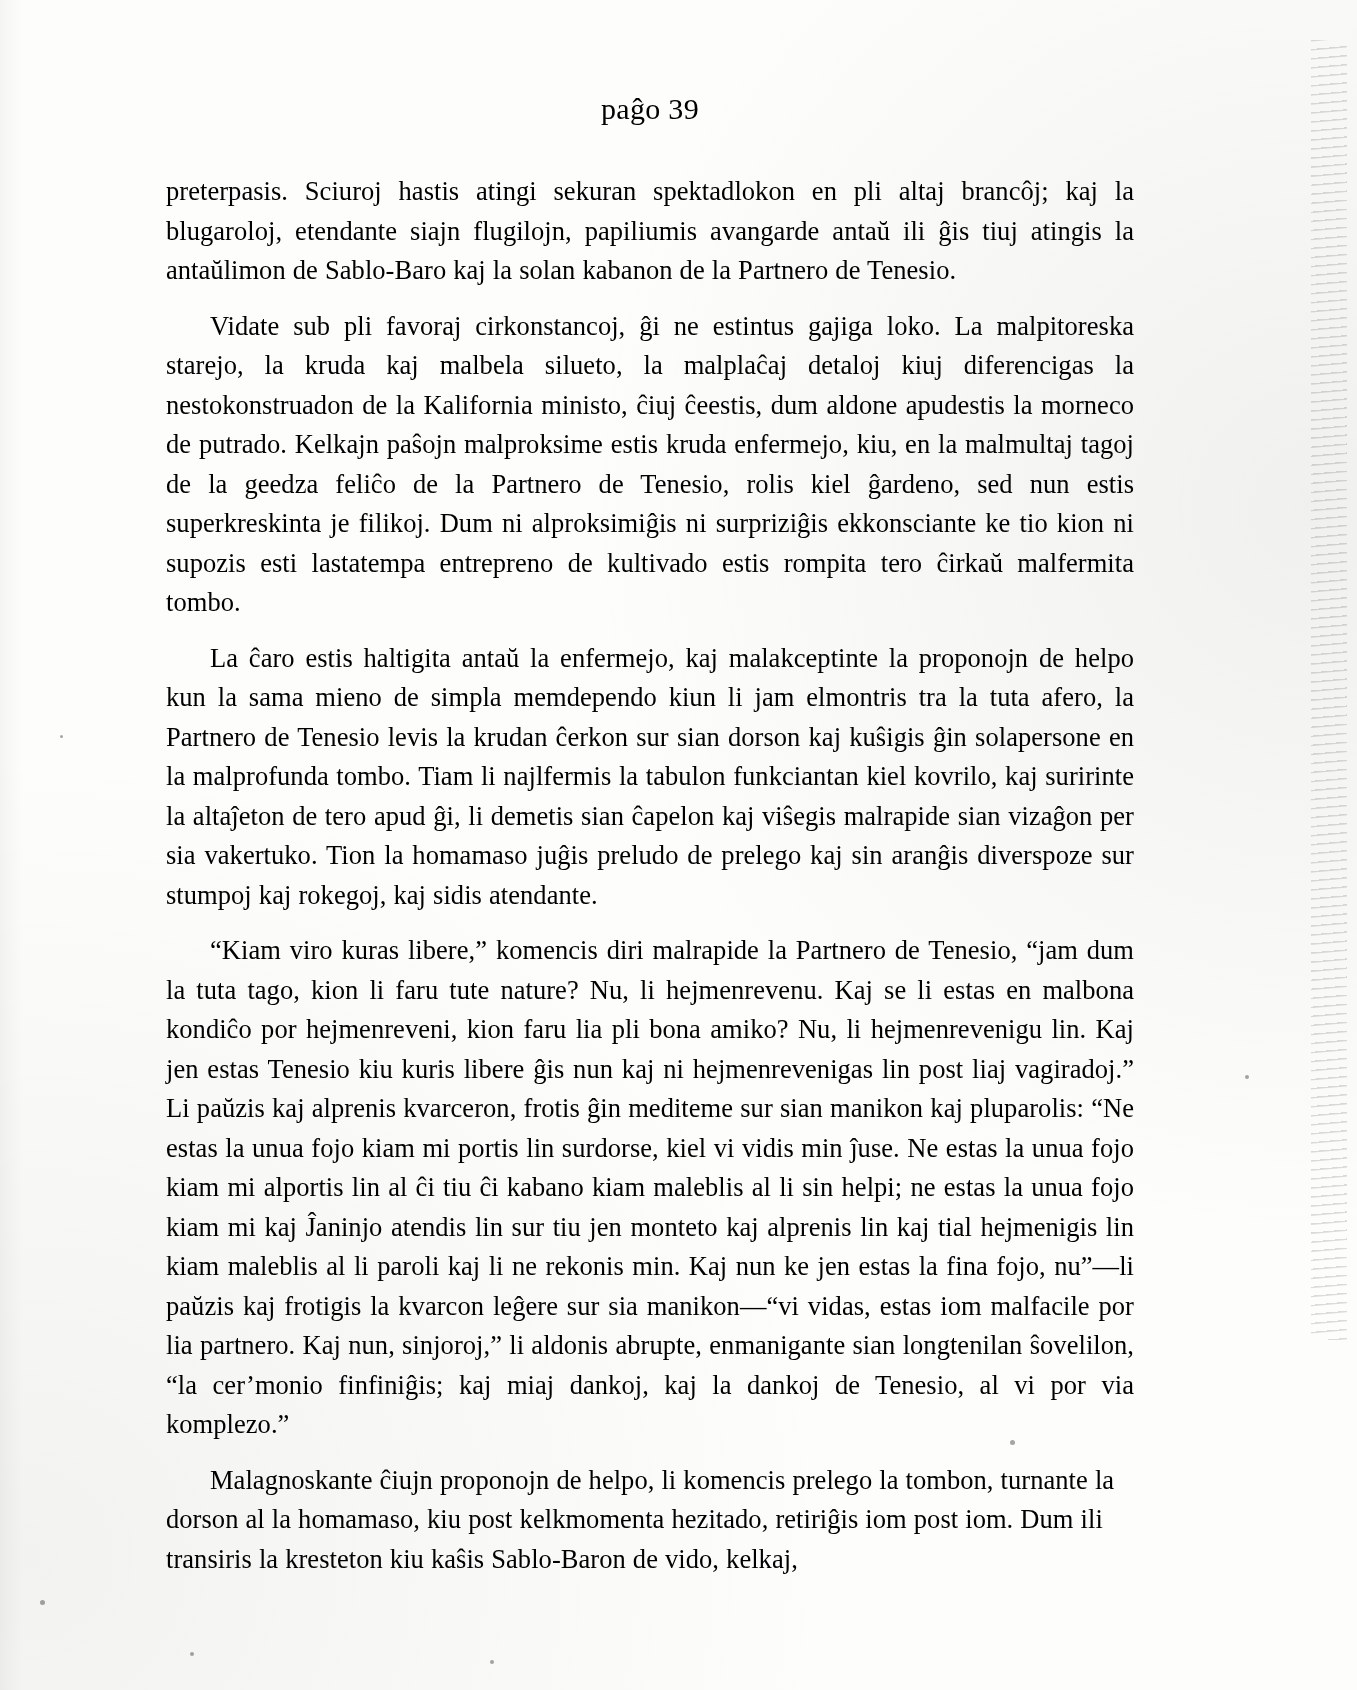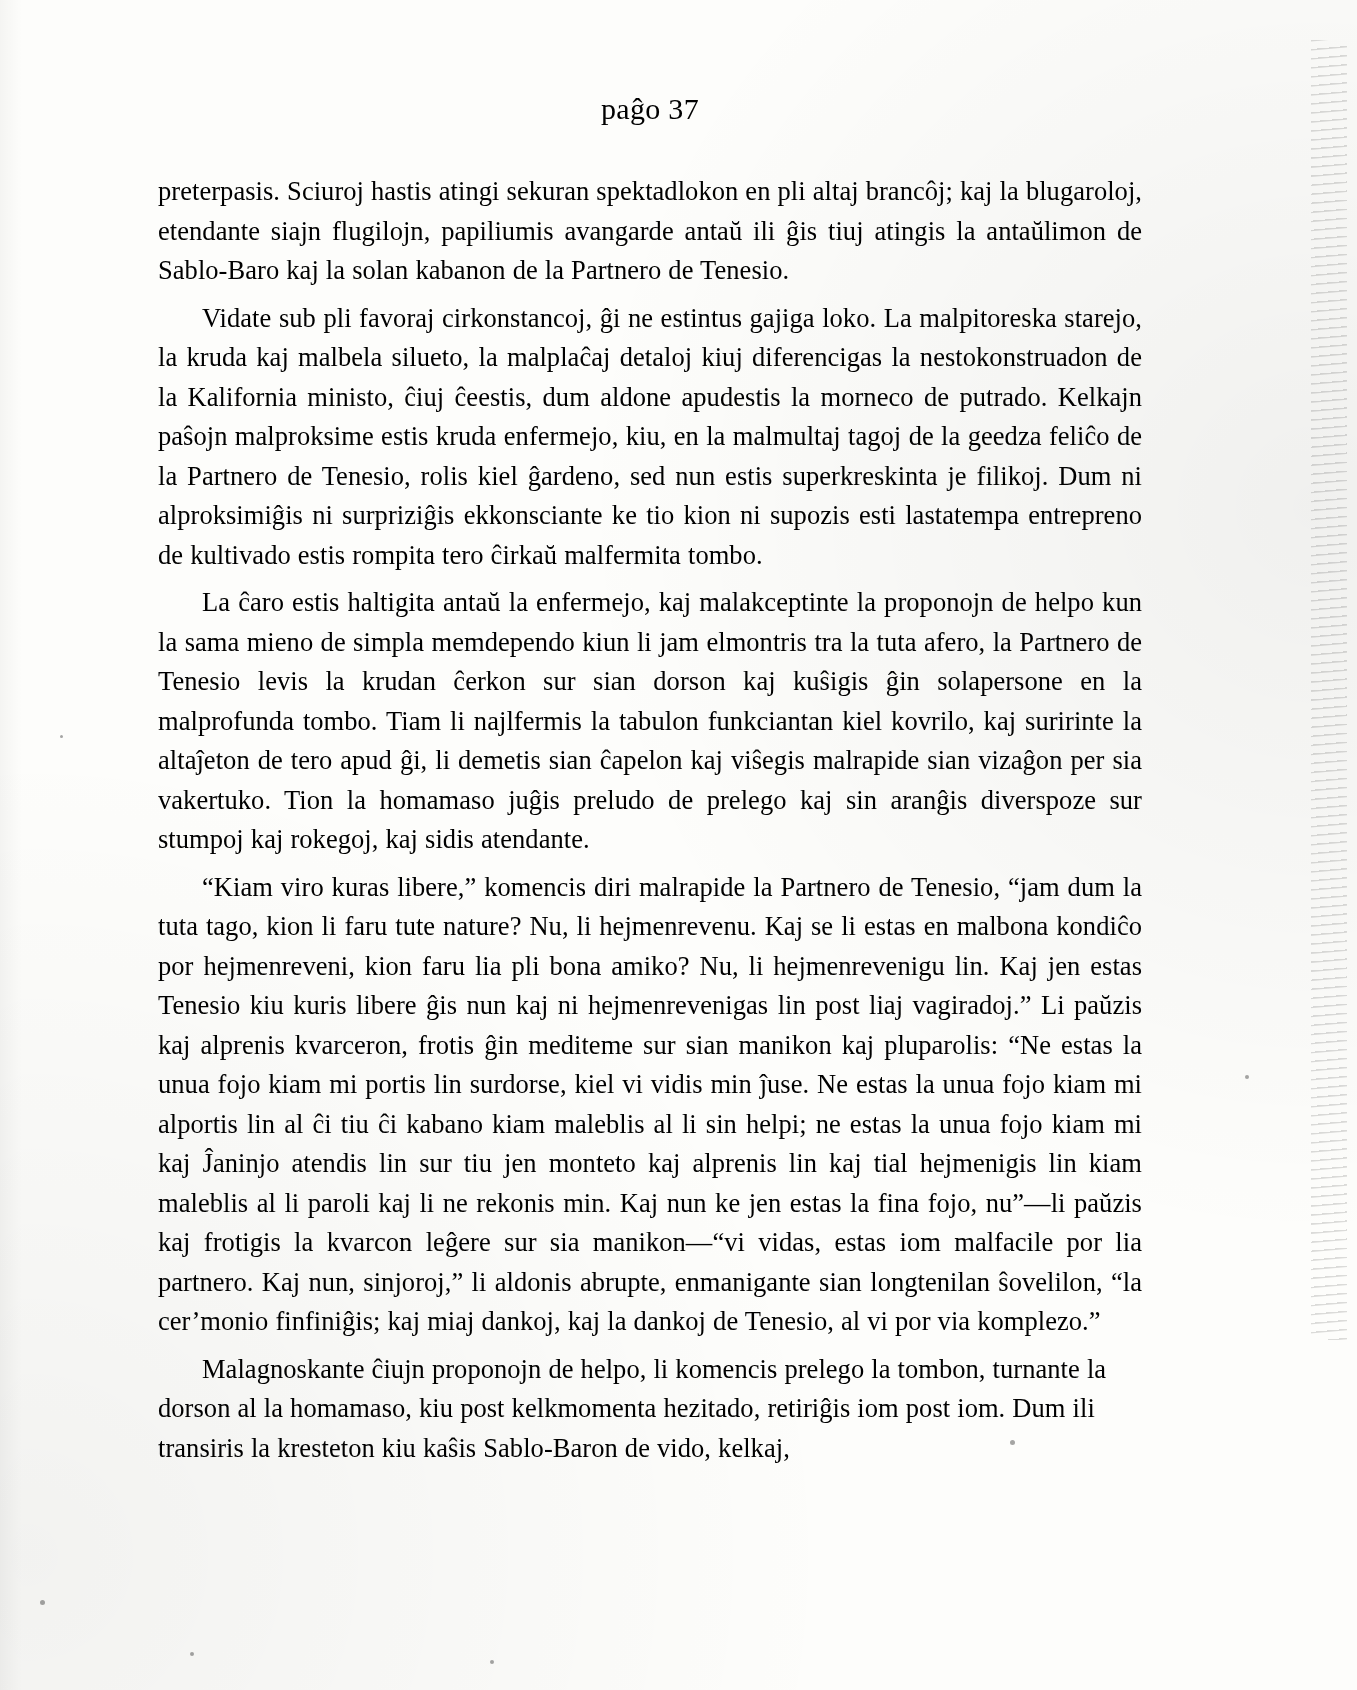--- a/index.html
+++ b/index.html
@@ -65,21 +65,21 @@
 
   .page-header {
     text-align: center;
     font-size: 30px;
     letter-spacing: 0.3px;
     margin-top: 92px;
     margin-bottom: 46px;
   }
 
   .body-text p {
-    margin: 8px;
+    margin: 16px;
     font-size: 26.5px;
     line-height: 39.5px;
     text-align: justify;
     text-justify: inter-word;
     letter-spacing: 0.05px;
     word-spacing: 0.4px;
   }
   .body-text p.indent {
     text-indent: 44px;
   }
@@ -98,21 +98,21 @@
   <div class="margin-smudge"></div>
   <div class="margin-fleck" style="left:40px; top:1600px; width:5px; height:5px;"></div>
   <div class="margin-fleck" style="left:190px; top:1652px; width:4px; height:4px;"></div>
   <div class="margin-fleck" style="left:490px; top:1660px; width:4px; height:4px;"></div>
   <div class="margin-fleck" style="left:1010px; top:1440px; width:5px; height:5px;"></div>
   <div class="margin-fleck" style="left:1245px; top:1075px; width:4px; height:4px;"></div>
   <div class="margin-fleck" style="left:60px; top:735px; width:3px; height:3px;"></div>
 
   <div class="content">
 
-    <div class="page-header">paĝo 37</div>
+    <div class="page-header">paĝo 39</div>
 
     <div class="body-text">
       <p class="first">preterpasis. Sciuroj hastis atingi sekuran spektadlokon en pli altaj brancôj; kaj la blugaroloj, etendante siajn flugilojn, papiliumis avangarde antaŭ ili ĝis tiuj atingis la antaŭlimon de Sablo-Baro kaj la solan kabanon de la Partnero de Tenesio.</p>
       <p class="indent">Vidate sub pli favoraj cirkonstancoj, ĝi ne estintus gajiga loko. La malpitoreska starejo, la kruda kaj malbela silueto, la malplaĉaj detaloj kiuj diferencigas la nestokonstruadon de la Kalifornia ministo, ĉiuj ĉeestis, dum aldone apudestis la morneco de putrado. Kelkajn paŝojn malproksime estis kruda enfermejo, kiu, en la malmultaj tagoj de la geedza feliĉo de la Partnero de Tenesio, rolis kiel ĝardeno, sed nun estis superkreskinta je filikoj. Dum ni alproksimiĝis ni surpriziĝis ekkonsciante ke tio kion ni supozis esti lastatempa entrepreno de kultivado estis rompita tero ĉirkaŭ malfermita tombo.</p>
       <p class="indent">La ĉaro estis haltigita antaŭ la enfermejo, kaj malakceptinte la proponojn de helpo kun la sama mieno de simpla memdependo kiun li jam elmontris tra la tuta afero, la Partnero de Tenesio levis la krudan ĉerkon sur sian dorson kaj kuŝigis ĝin solapersone en la malprofunda tombo. Tiam li najlfermis la tabulon funkciantan kiel kovrilo, kaj suririnte la altaĵeton de tero apud ĝi, li demetis sian ĉapelon kaj viŝegis malrapide sian vizaĝon per sia vakertuko. Tion la homamaso juĝis preludo de prelego kaj sin aranĝis diverspoze sur stumpoj kaj rokegoj, kaj sidis atendante.</p>
       <p class="indent">“Kiam viro kuras libere,” komencis diri malrapide la Partnero de Tenesio, “jam dum la tuta tago, kion li faru tute nature? Nu, li hejmenrevenu. Kaj se li estas en malbona kondiĉo por hejmenreveni, kion faru lia pli bona amiko? Nu, li hejmenrevenigu lin. Kaj jen estas Tenesio kiu kuris libere ĝis nun kaj ni hejmenrevenigas lin post liaj vagiradoj.” Li paŭzis kaj alprenis kvarceron, frotis ĝin mediteme sur sian manikon kaj pluparolis: “Ne estas la unua fojo kiam mi portis lin surdorse, kiel vi vidis min ĵuse. Ne estas la unua fojo kiam mi alportis lin al ĉi tiu ĉi kabano kiam maleblis al li sin helpi; ne estas la unua fojo kiam mi kaj Ĵaninjo atendis lin sur tiu jen monteto kaj alprenis lin kaj tial hejmenigis lin kiam maleblis al li paroli kaj li ne rekonis min. Kaj nun ke jen estas la fina fojo, nu”—li paŭzis kaj frotigis la kvarcon leĝere sur sia manikon—“vi vidas, estas iom malfacile por lia partnero. Kaj nun, sinjoroj,” li aldonis abrupte, enmanigante sian longtenilan ŝovelilon, “la cer’monio finfiniĝis; kaj miaj dankoj, kaj la dankoj de Tenesio, al vi por via komplezo.”</p>
       <p class="indent last">Malagnoskante ĉiujn proponojn de helpo, li komencis prelego la tombon, turnante la dorson al la homamaso, kiu post kelkmomenta hezitado, retiriĝis iom post iom. Dum ili transiris la kresteton kiu kaŝis Sablo-Baron de vido, kelkaj,</p>
     </div>
 
   </div>

